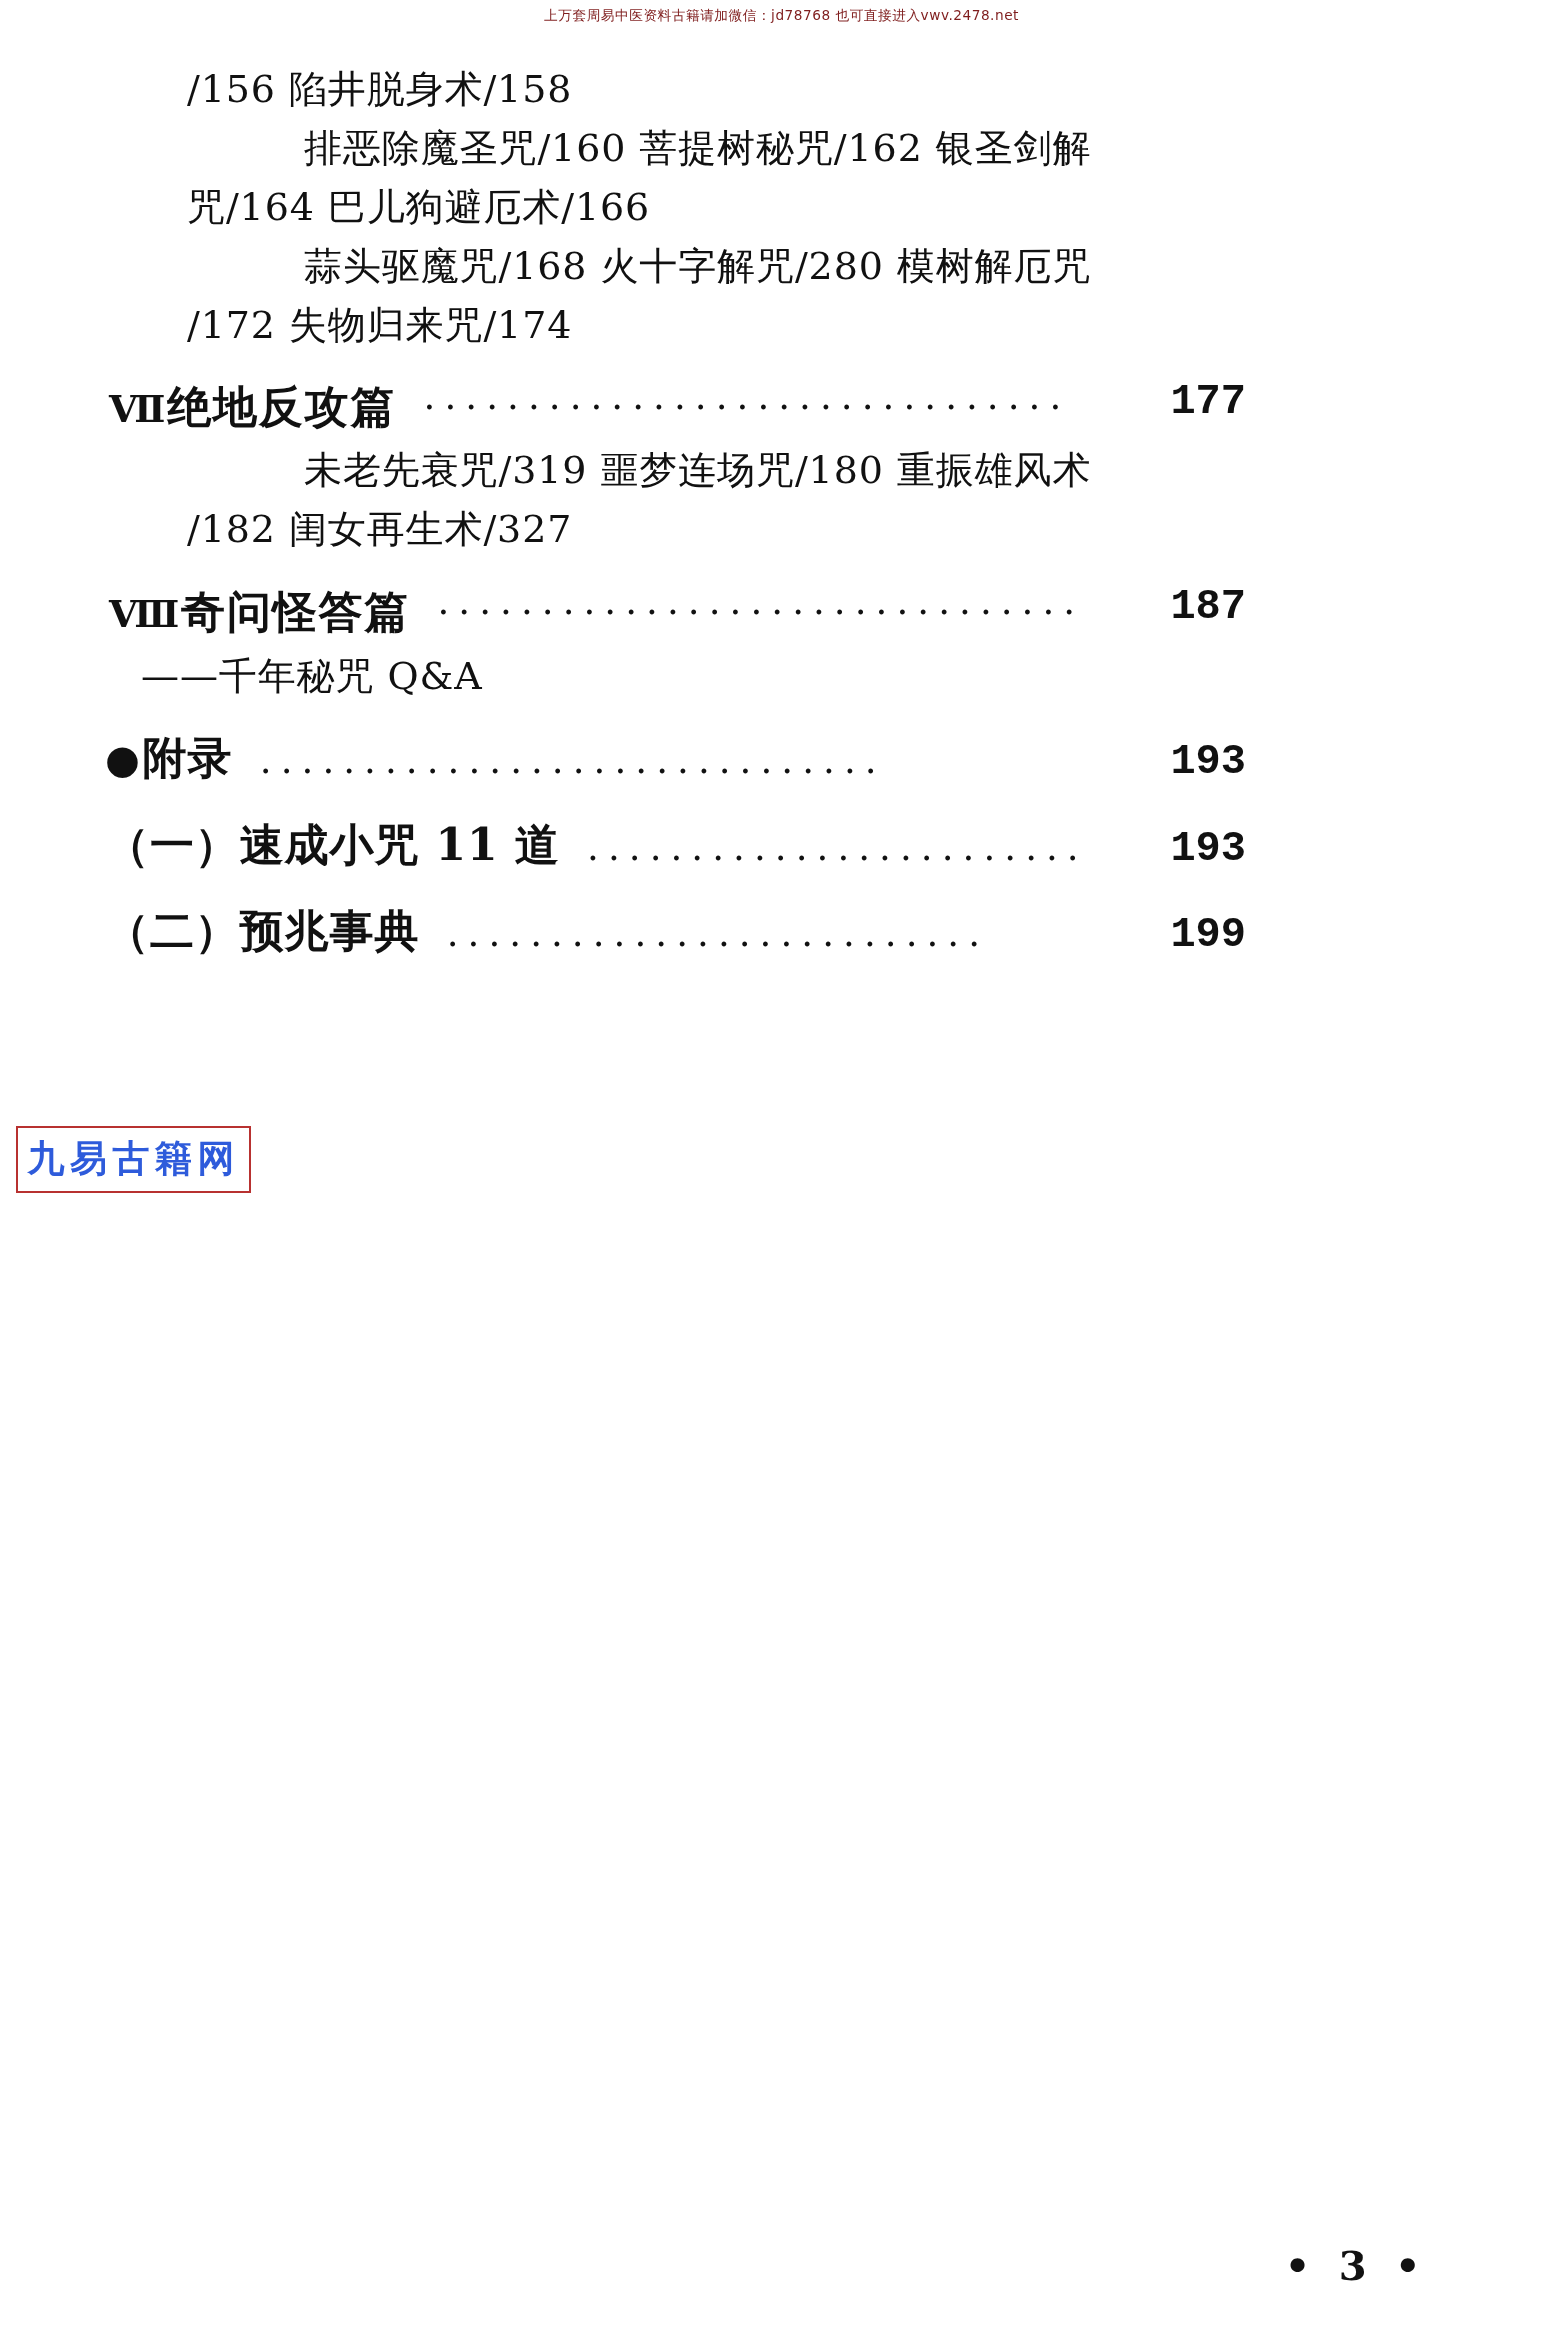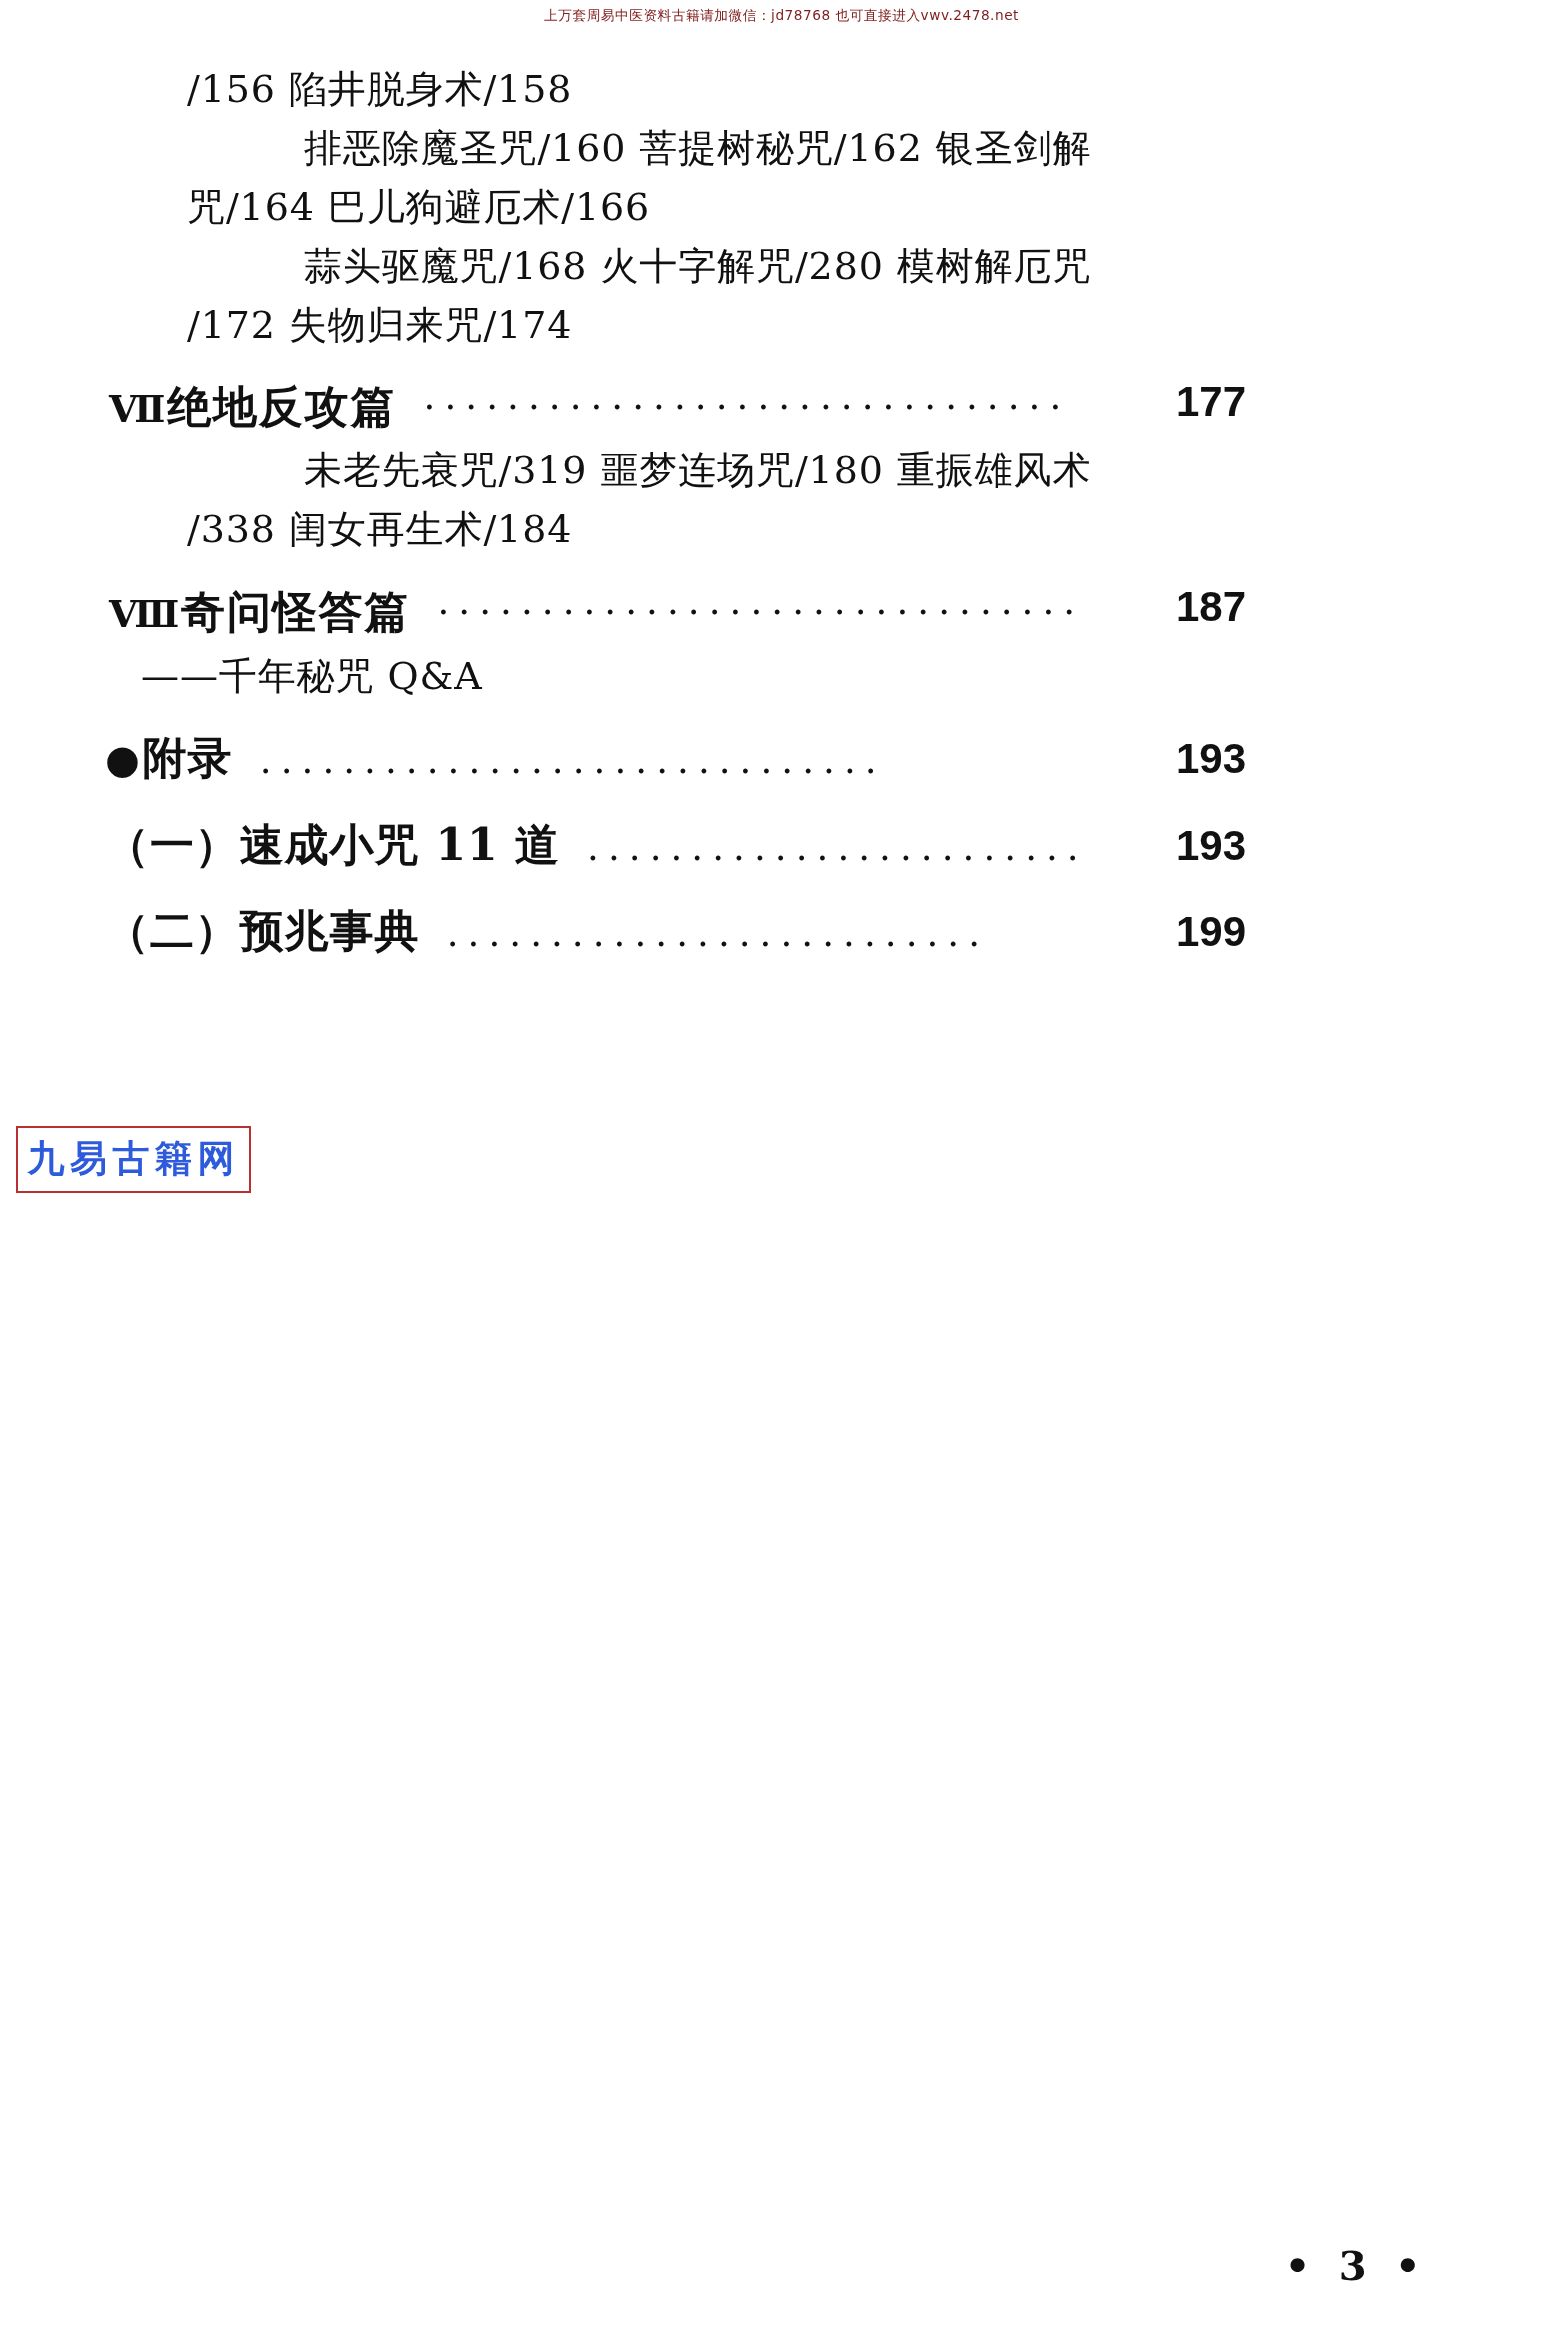--- a/index.html
+++ b/index.html
@@ -86,21 +86,21 @@
     white-space: nowrap;
     font-size: 37px;
     letter-spacing: 9.1px;
     color: #111;
     margin: 0 20px 0 27.4px;
     line-height: 1;
   }
   .pageno {
     font-weight: bold;
     font-size: 42px;
-    font-family: Liberation Sans, sans-serif;
+    font-family: Liberation Mono, monospace;
     min-width: 96px;
     text-align: right;
     white-space: nowrap;
   }
 
   
   .dash-line {
     font-size: 38px;
     letter-spacing: 0.9px;
     margin-left: -46px;
@@ -168,21 +168,21 @@
     <div class="sub-line hang">咒/164    巴儿狗避厄术/166</div>
     <div class="sub-line indent">蒜头驱魔咒/168    火十字解咒/280    模树解厄咒</div>
     <div class="sub-line hang">/172    失物归来咒/174</div>
 
     <div class="chapter-row">
       <span class="chapter-title"><span class="roman">Ⅶ</span><span>绝地反攻篇</span></span>
       <span class="dots">...............................</span>
       <span class="pageno">177</span>
     </div>
     <div class="sub-line indent">未老先衰咒/319    噩梦连场咒/180    重振雄风术</div>
-    <div class="sub-line hang">/338    闺女再生术/184</div>
+    <div class="sub-line hang">/182    闺女再生术/327</div>
 
     <div class="chapter-row">
       <span class="chapter-title"><span class="roman">Ⅷ</span><span>奇问怪答篇</span></span>
       <span class="dots">...............................</span>
       <span class="pageno">187</span>
     </div>
     <div class="dash-line">——千年秘咒 Q&amp;A</div>
 
     <div class="appendix-row">
       <span class="appendix-title"><span class="bullet-dot">●</span><span>附录</span></span>

